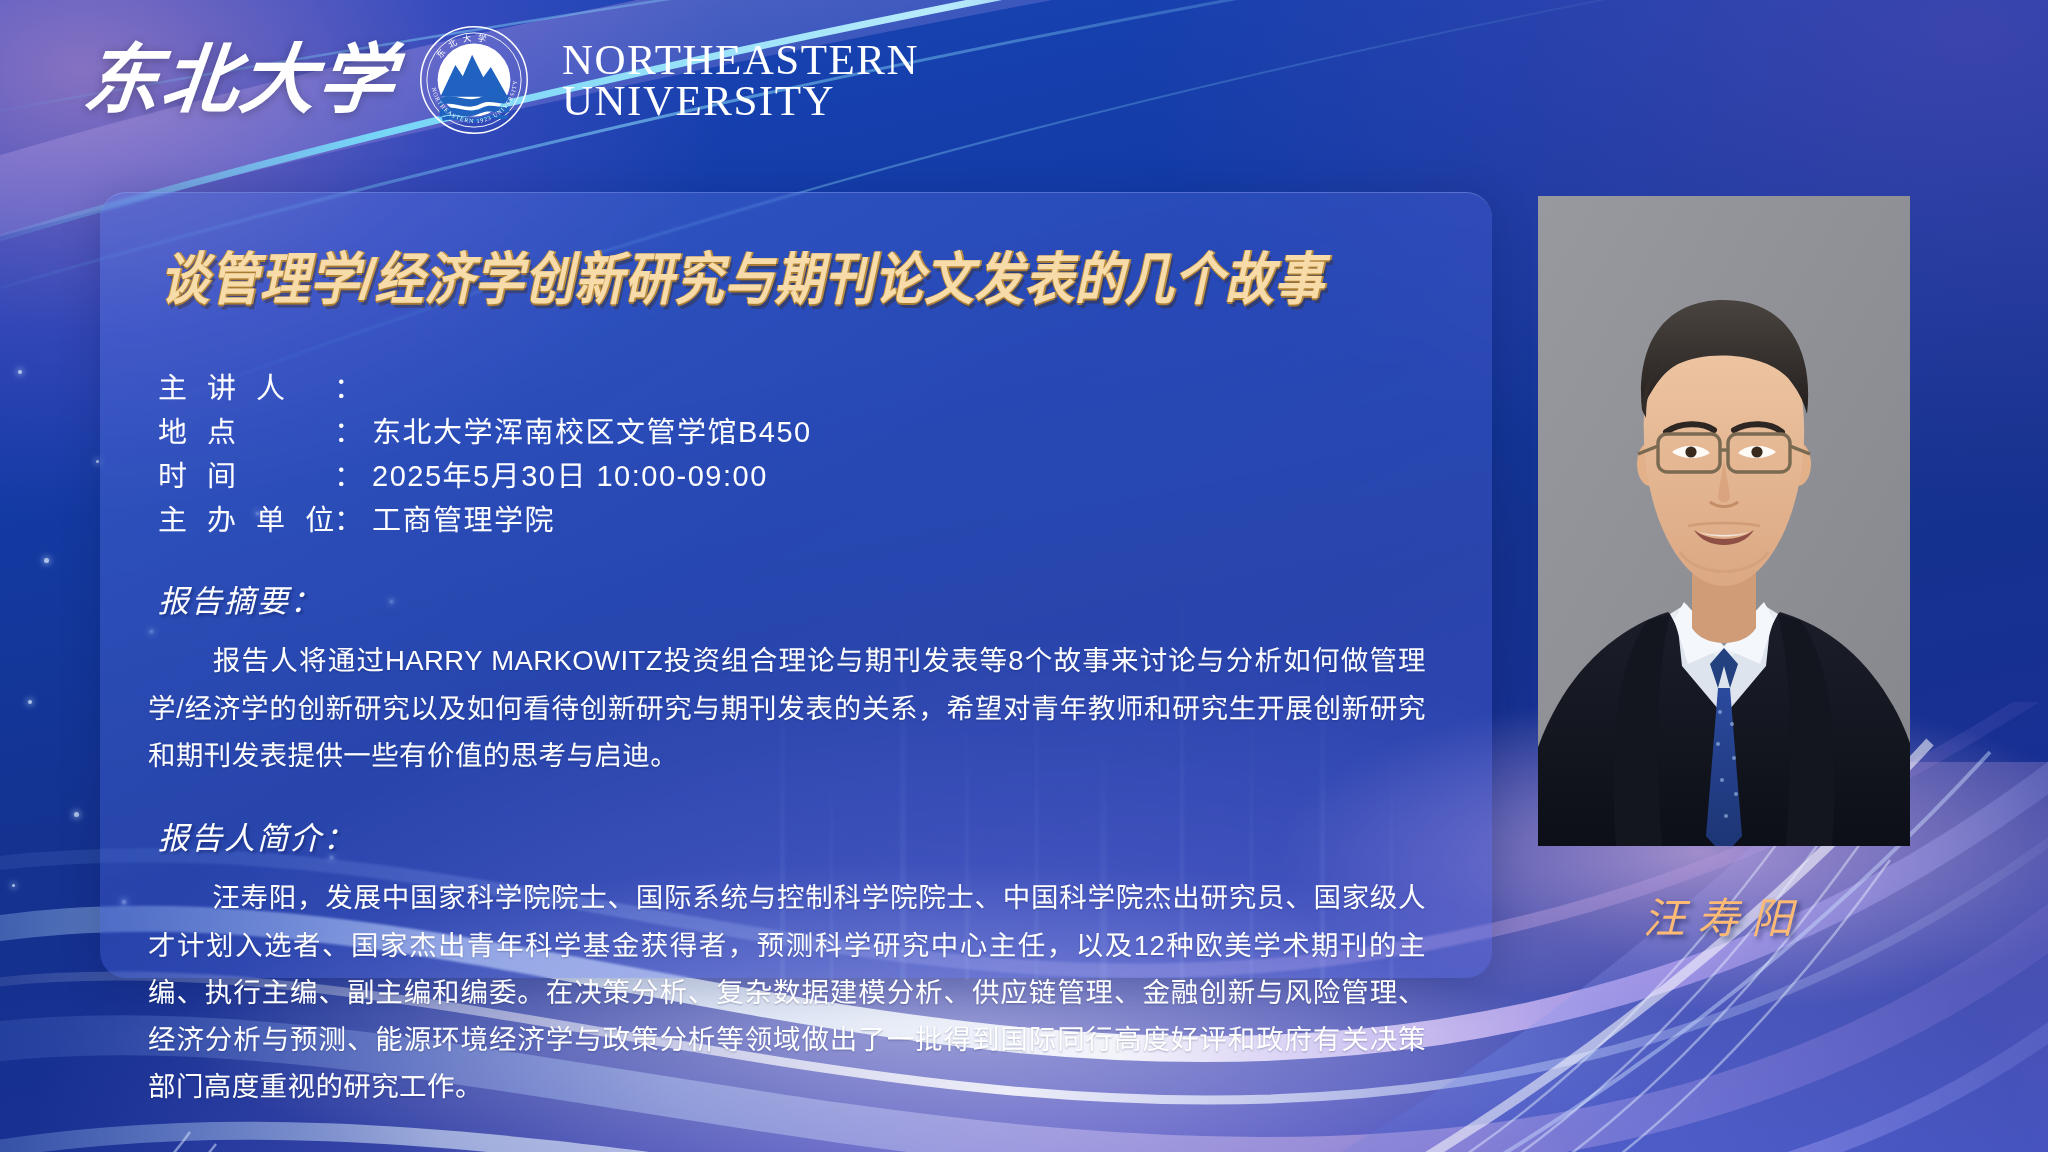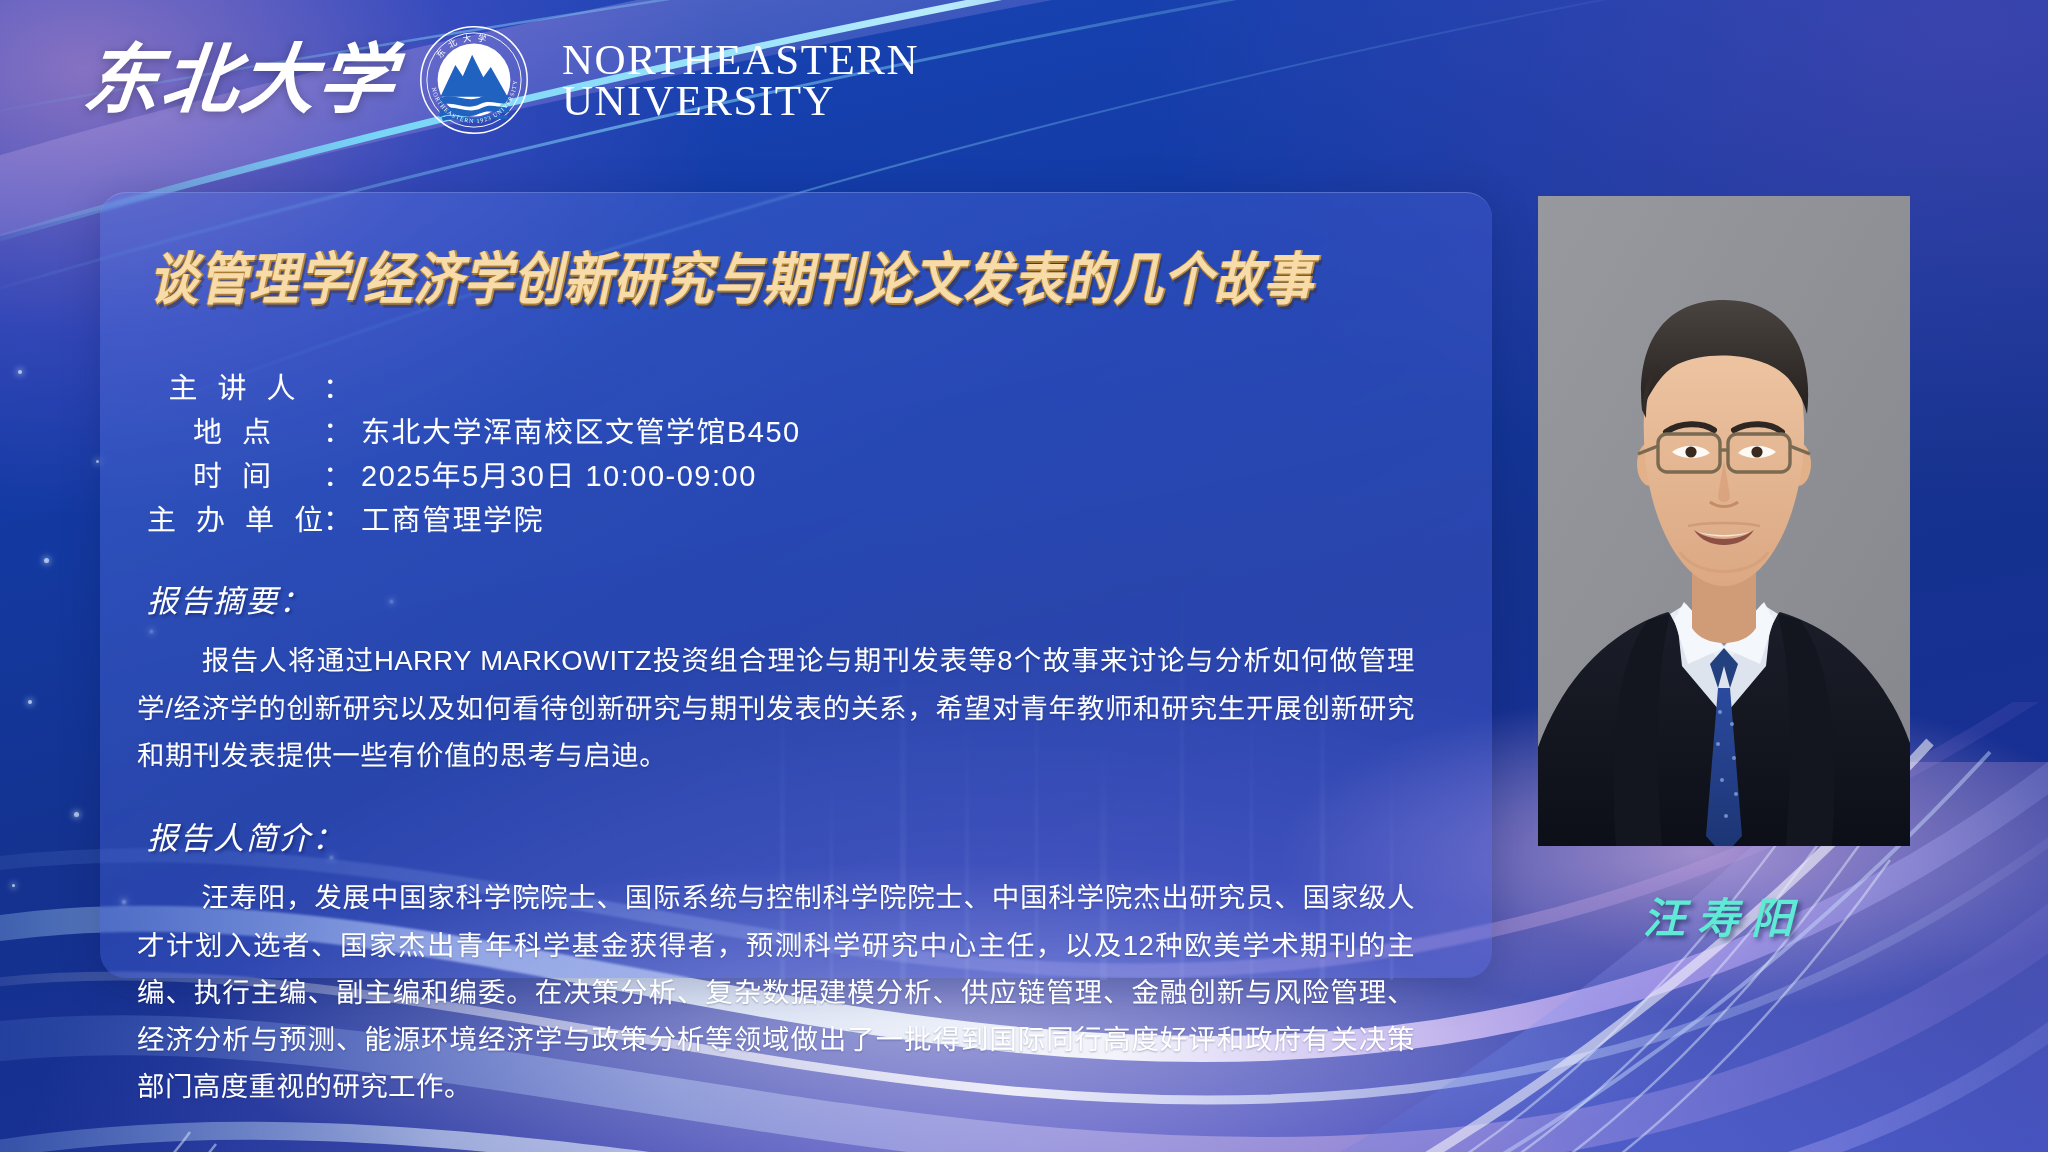--- a/index.html
+++ b/index.html
@@ -63,38 +63,38 @@
   .en-wordmark .l2 { display:block; font-size:43px; letter-spacing:1.5px; }
 
   
   .panel {
     position:absolute; left:100px; top:192px; width:1392px; height:786px;
     border-radius:26px;
     background:linear-gradient(150deg, rgba(92,122,226,.42) 0%, rgba(70,98,215,.40) 45%, rgba(86,104,230,.36) 100%);
     border-top:1px solid rgba(190,210,255,.28);
     box-shadow:0 8px 40px rgba(5,18,70,.22);
     backdrop-filter:blur(1px);
-    padding:34px 48px 0 33px;
+    padding:34px 48px 0 44px;
   }
 
   .title {
     font-size:49px; font-weight:800; font-style:italic;
     letter-spacing:1px;
     color:#f7dcaa;
     font-family:"Liberation Sans","DejaVu Sans",sans-serif;
     white-space:nowrap;
     transform:scaleY(1.16);
     transform-origin:left top;
     text-shadow:
       2px 0 0 #b98b3e, -1px 0 0 #b98b3e, 0 2px 0 #a97c34,
       3px 4px 0 rgba(60,40,10,.35);
     margin:6px 0 0 16px;
   }
 
-  .info { margin:62px 0 0 14px;text-align:center; }
+  .info { margin:62px 0 0 14px; }
   .info-line {
     display:flex; align-items:baseline;
     font-size:29px; color:#ffffff; line-height:1.52;
     letter-spacing:1px;
     white-space:nowrap;
   }
   .info-line .lbl { width:176px; flex:0 0 auto; letter-spacing:6px; }
   .info-line .sep { margin-right:8px; }
   .info-line .val { letter-spacing:1.5px; }
 
@@ -113,22 +113,22 @@
   .sec-body .indent { display:inline-block; width:64px; }
 
   
   .portrait-wrap { position:absolute; left:1538px; top:196px; width:372px; }
   .photo {
     width:372px; height:650px; overflow:hidden;
     background:#8f9196; position:relative;
   }
   .name-caption {
     margin-top:38px; text-align:center;
-    font-size:42px; font-weight:700; font-style:italic;
-    color:#5eead4; letter-spacing:12px;
+    font-size:42px; font-weight:400; font-style:italic;
+    color:#fdba74; letter-spacing:12px;
     text-shadow:3px 3px 5px rgba(8,22,70,.55);
   }
 </style>
 </head>
 <body>
 
 <div id="poster">
 
   <div class="bg-base"></div>
 

